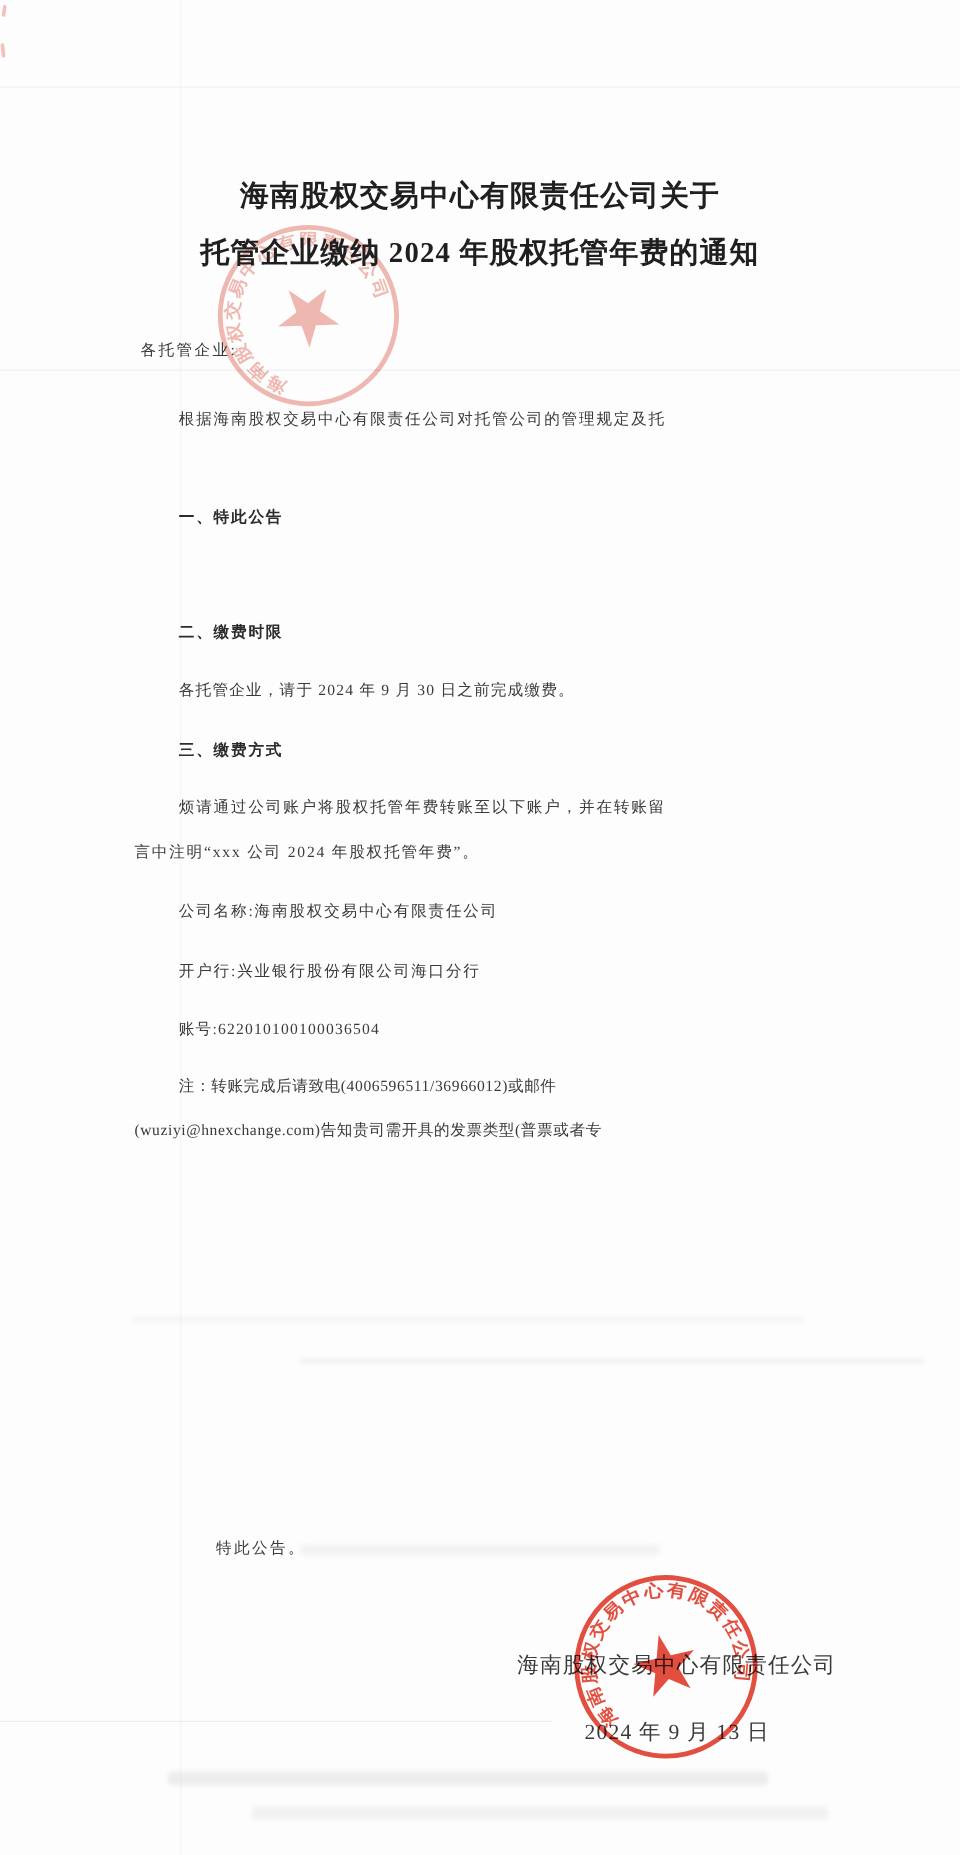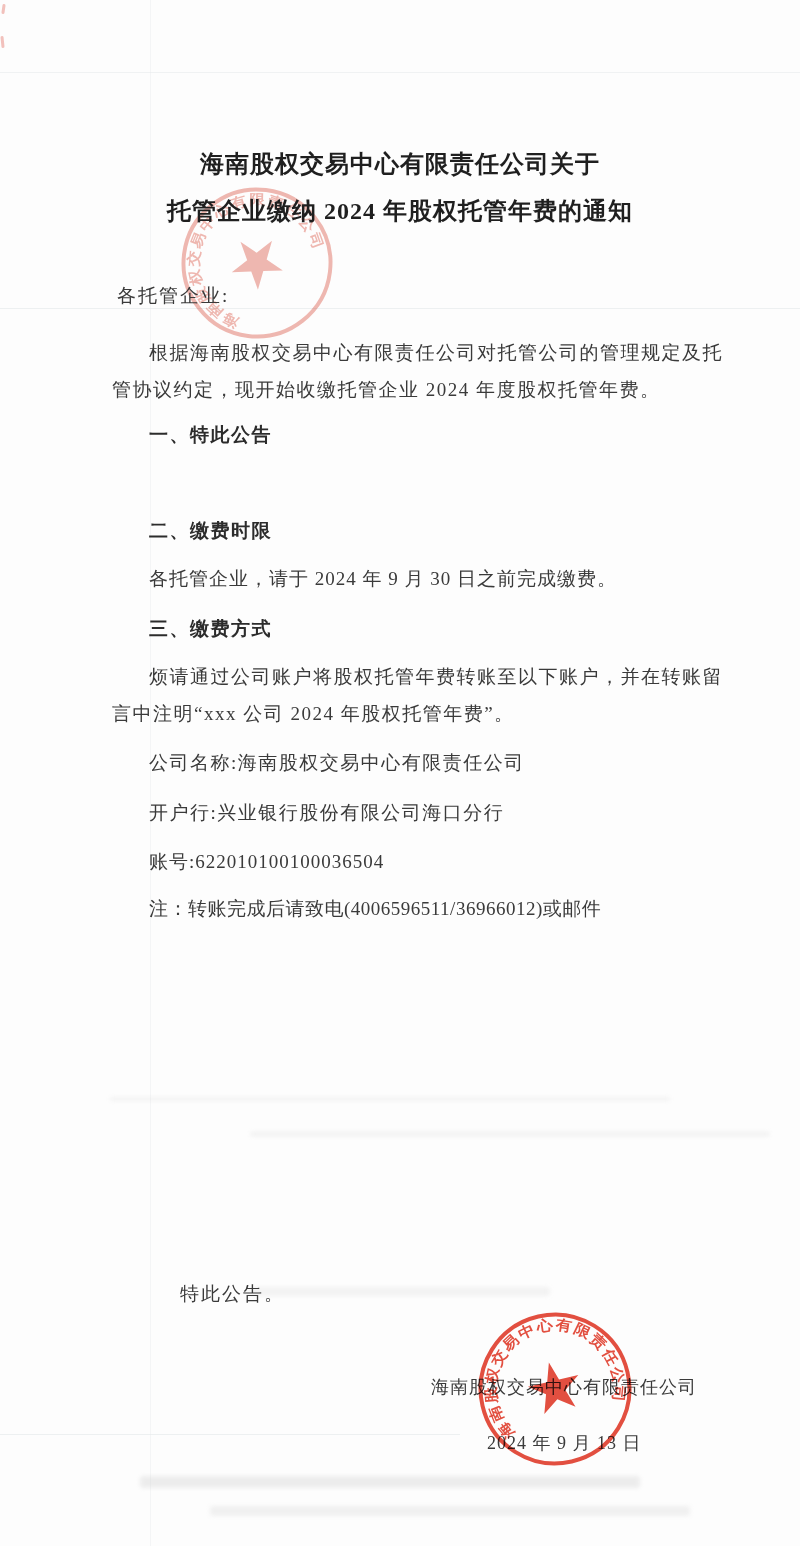--- a/index.html
+++ b/index.html
@@ -2,21 +2,21 @@
 <html><head>
 <meta charset="utf-8">
 <style>
   html,body { margin:0; padding:0; background:#ffffff; }
   .page {
     position:relative; width:800px; height:1546px; margin:0 auto;
     background:#fdfdfd; overflow:hidden;
     font-family:"Liberation Serif","DejaVu Serif",serif;
   }
   .ln {
-    position:absolute; font-size:19px; letter-spacing:0.5px;
+    position:absolute; font-size:13px; letter-spacing:0.5px;
     color:#3a3a3a; white-space:nowrap; line-height:1.15;
   }
   .title {
     left:0; right:0; text-align:center; font-size:24px; font-weight:bold;
     color:#1f1f1f; letter-spacing:1px;
   }
   .heading { font-weight:bold; color:#2c2c2c; letter-spacing:1.5px; }
   .sig { font-size:18px; }
   
   .vline { position:absolute; top:0; bottom:0; width:1px; background:#edeff1; }
@@ -54,36 +54,36 @@
       <polygon points="100,66 107.6,89.5 132.3,89.5 112.4,104 120,127.5 100,113 80,127.5 87.6,104 67.7,89.5 92.4,89.5" fill="#eda89f"></polygon>
     </g>
   </svg>
 
   <div class="ln title" style="top:151px;">海南股权交易中心有限责任公司关于</div>
   <div class="ln title" style="top:198px;">托管企业缴纳 2024 年股权托管年费的通知</div>
 
   <div class="ln" style="left:117px; top:285px; letter-spacing:2px;">各托管企业:</div>
 
   <div class="ln" style="left:149px; top:342px; letter-spacing:1.5px;">根据海南股权交易中心有限责任公司对托管公司的管理规定及托</div>
-  <div class="ln" style="left:112px; top:379px; letter-spacing:1.5px;">管协议约定，现开始收缴托管企业 2024 年度股权托管年费。</div>
 
   <div class="ln heading" style="left:149px; top:424px;">一、特此公告</div>
 
   <div class="ln heading" style="left:149px; top:520px;">二、缴费时限</div>
   <div class="ln" style="left:149px; top:568px; letter-spacing:1px;">各托管企业，请于 2024 年 9 月 30 日之前完成缴费。</div>
 
   <div class="ln heading" style="left:149px; top:618px;">三、缴费方式</div>
   <div class="ln" style="left:149px; top:666px; letter-spacing:1.5px;">烦请通过公司账户将股权托管年费转账至以下账户，并在转账留</div>
   <div class="ln" style="left:112px; top:703px; letter-spacing:1.5px;">言中注明“xxx 公司 2024 年股权托管年费”。</div>
 
   <div class="ln" style="left:149px; top:752px; letter-spacing:1.5px;">公司名称:海南股权交易中心有限责任公司</div>
   <div class="ln" style="left:149px; top:802px; letter-spacing:1.5px;">开户行:兴业银行股份有限公司海口分行</div>
   <div class="ln" style="left:149px; top:851px; letter-spacing:1px;">账号:622010100100036504</div>
 
   <div class="ln" style="left:149px; top:898px;">注：转账完成后请致电(4006596511/36966012)或邮件</div>
+  <div class="ln" style="left:112px; top:935px;">(wuziyi@hnexchange.com)告知贵司需开具的发票类型(普票或者专</div>
 
   <div class="ln" style="left:152px; top:1283px; letter-spacing:2px;margin-left:28px;">特此公告。</div>
 
   <div class="ln sig" style="left:431px; top:1377px; letter-spacing:1px;">海南股权交易中心有限责任公司</div>
   <div class="ln sig" style="left:487px; top:1433px; letter-spacing:1px;">2024 年 9 月 13 日</div>
 
   <svg class="seal" viewBox="0 0 200 200" style="left:475px; top:1309px; width:160px; height:160px; opacity:.92;">
     <g transform="rotate(-13 100 100)">
       <circle cx="100" cy="100" r="93" fill="none" stroke-width="5" stroke="#e2402f"></circle>
       <path id="arc-bottom" d="M 39.4 142.4 A 74 74 0 1 1 160.6 142.4" fill="none"></path>

